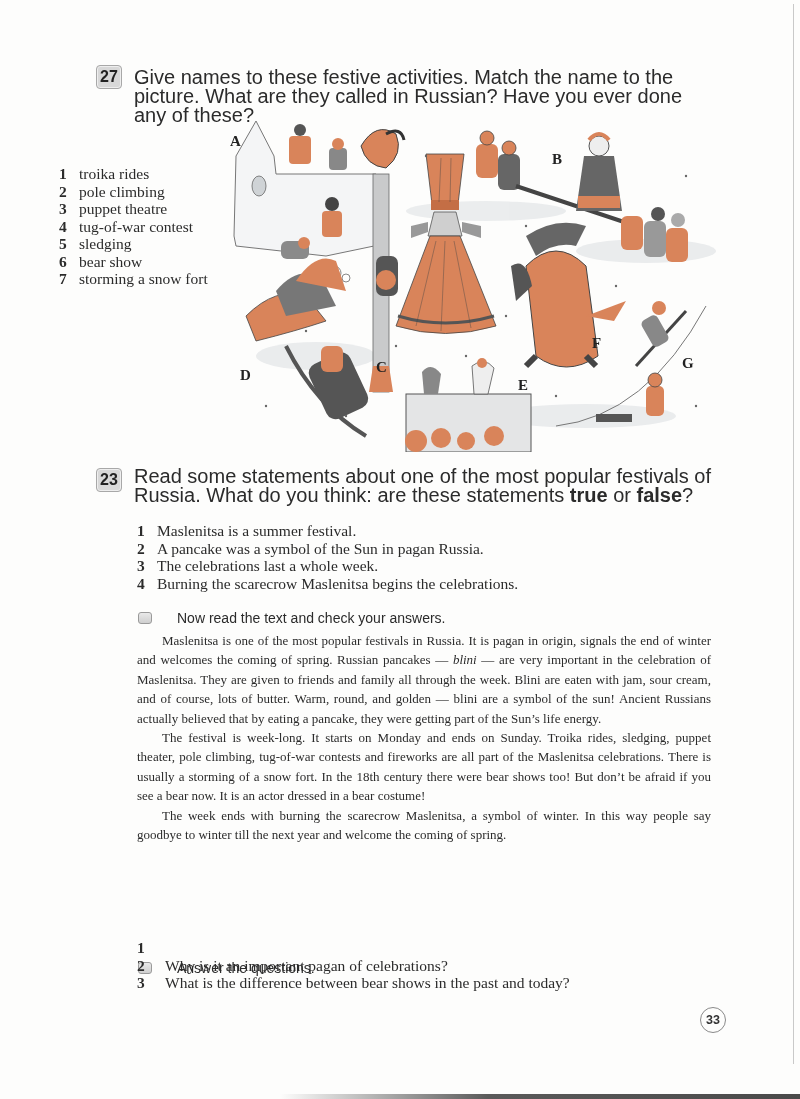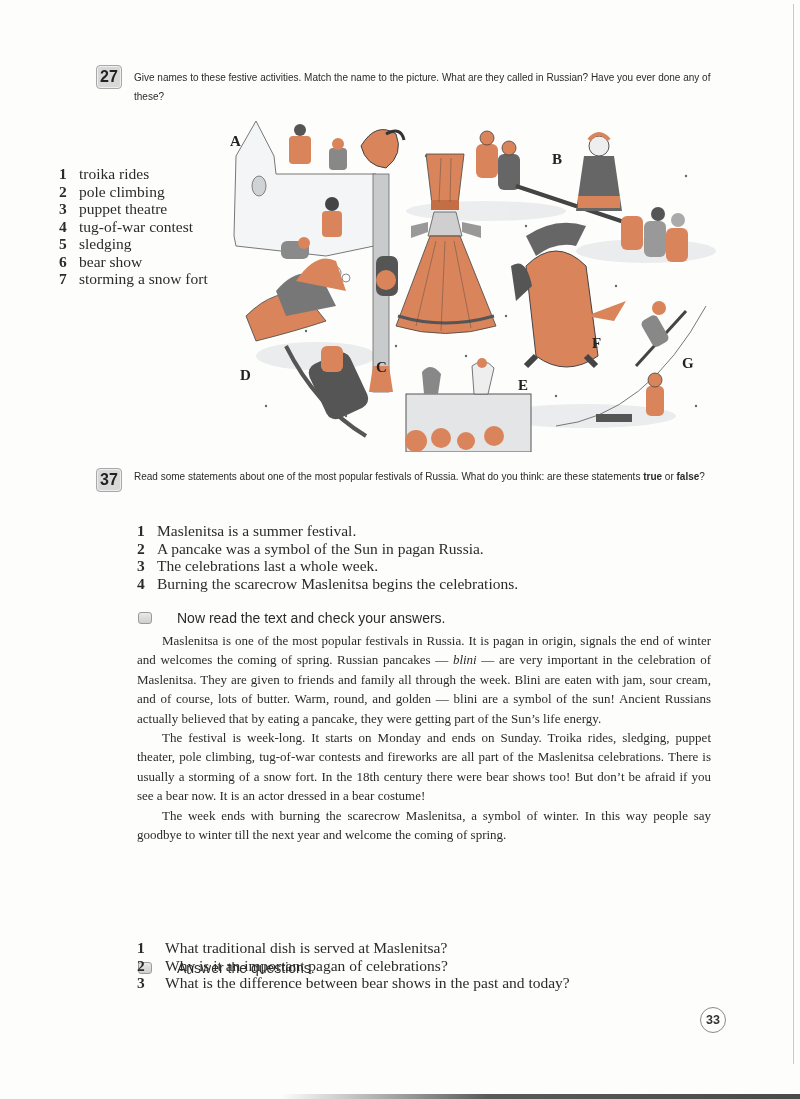--- a/index.html
+++ b/index.html
@@ -16,21 +16,21 @@
   .badge {
     position: absolute; width: 24px; height: 22px; border-radius: 4px;
     background: #d8d8d8; border: 1px solid #a8a8a8;
     box-shadow: inset 0 0 0 1px #eee;
     font-family: "Liberation Sans", "DejaVu Sans", sans-serif;
     font-weight: bold; font-size: 16px; color: #222;
     display: flex; align-items: center; justify-content: center;
   }
   .instr {
     position: absolute; font-family: "Liberation Sans", "DejaVu Sans", sans-serif;
-    font-size: 10px; line-height: 19px; color: #2b2b2b;
+    font-size: 20px; line-height: 19px; color: #2b2b2b;
   }
   .instr b { font-weight: bold; }
 
   .numlist { position: absolute; list-style: none; margin: 0; padding: 0; }
   .numlist li { display: flex; font-size: 15.5px; line-height: 17.5px; color: #2b2b2b; }
   .numlist .n { width: 20px; font-weight: bold; flex: none; }
 
   .sub-instr {
     position: absolute; display: flex; align-items: center;
     font-family: "Liberation Sans", "DejaVu Sans", sans-serif; font-size: 14px; color: #2b2b2b; gap: 12px;
@@ -219,21 +219,21 @@
     <circle cx="40" cy="290" r="1.2"></circle>
       <circle cx="120" cy="300" r="1.2"></circle>
       <circle cx="390" cy="170" r="1.2"></circle>
     <circle cx="240" cy="240" r="1.2"></circle>
       <circle cx="460" cy="60" r="1.2"></circle>
       <circle cx="80" cy="215" r="1.2"></circle>
   </g>
 </svg>
 
 <div class="badge" style="left:96px; top:468px;">
-  <span>37</span>
+  <span>23</span>
 </div>
 <div class="instr" style="left:134px; top:467px; width:580px;">
   <span>Read some statements about one of the most popular festivals of Russia. What do you think: are these statements </span><b>true</b><span> or </span><b>false</b><span>?</span>
 </div>
 
 <ol class="numlist" style="left:137px; top:522px;">
   <li>
       <span class="n">1</span>
       <span>Maslenitsa is a summer festival.</span>
     </li>
@@ -263,21 +263,20 @@
 </div>
 
 <div class="sub-instr" style="left:138px; top:960px;">
   <span class="checkbox-icon"></span>
   <span>Answer the questions.</span>
 </div>
 
 <ol class="numlist" style="left:137px; top:939px;">
   <li>
       <span class="n" style="width:28px">1</span>
-      <span>What traditional dish is served at Maslenitsa?</span>
     </li>
   <li>
       <span class="n" style="width:28px">2</span>
       <span>Why is it an important pagan of celebrations?</span>
     </li>
   <li>
       <span class="n" style="width:28px">3</span>
       <span>What is the difference between bear shows in the past and today?</span>
     </li>
 </ol>

